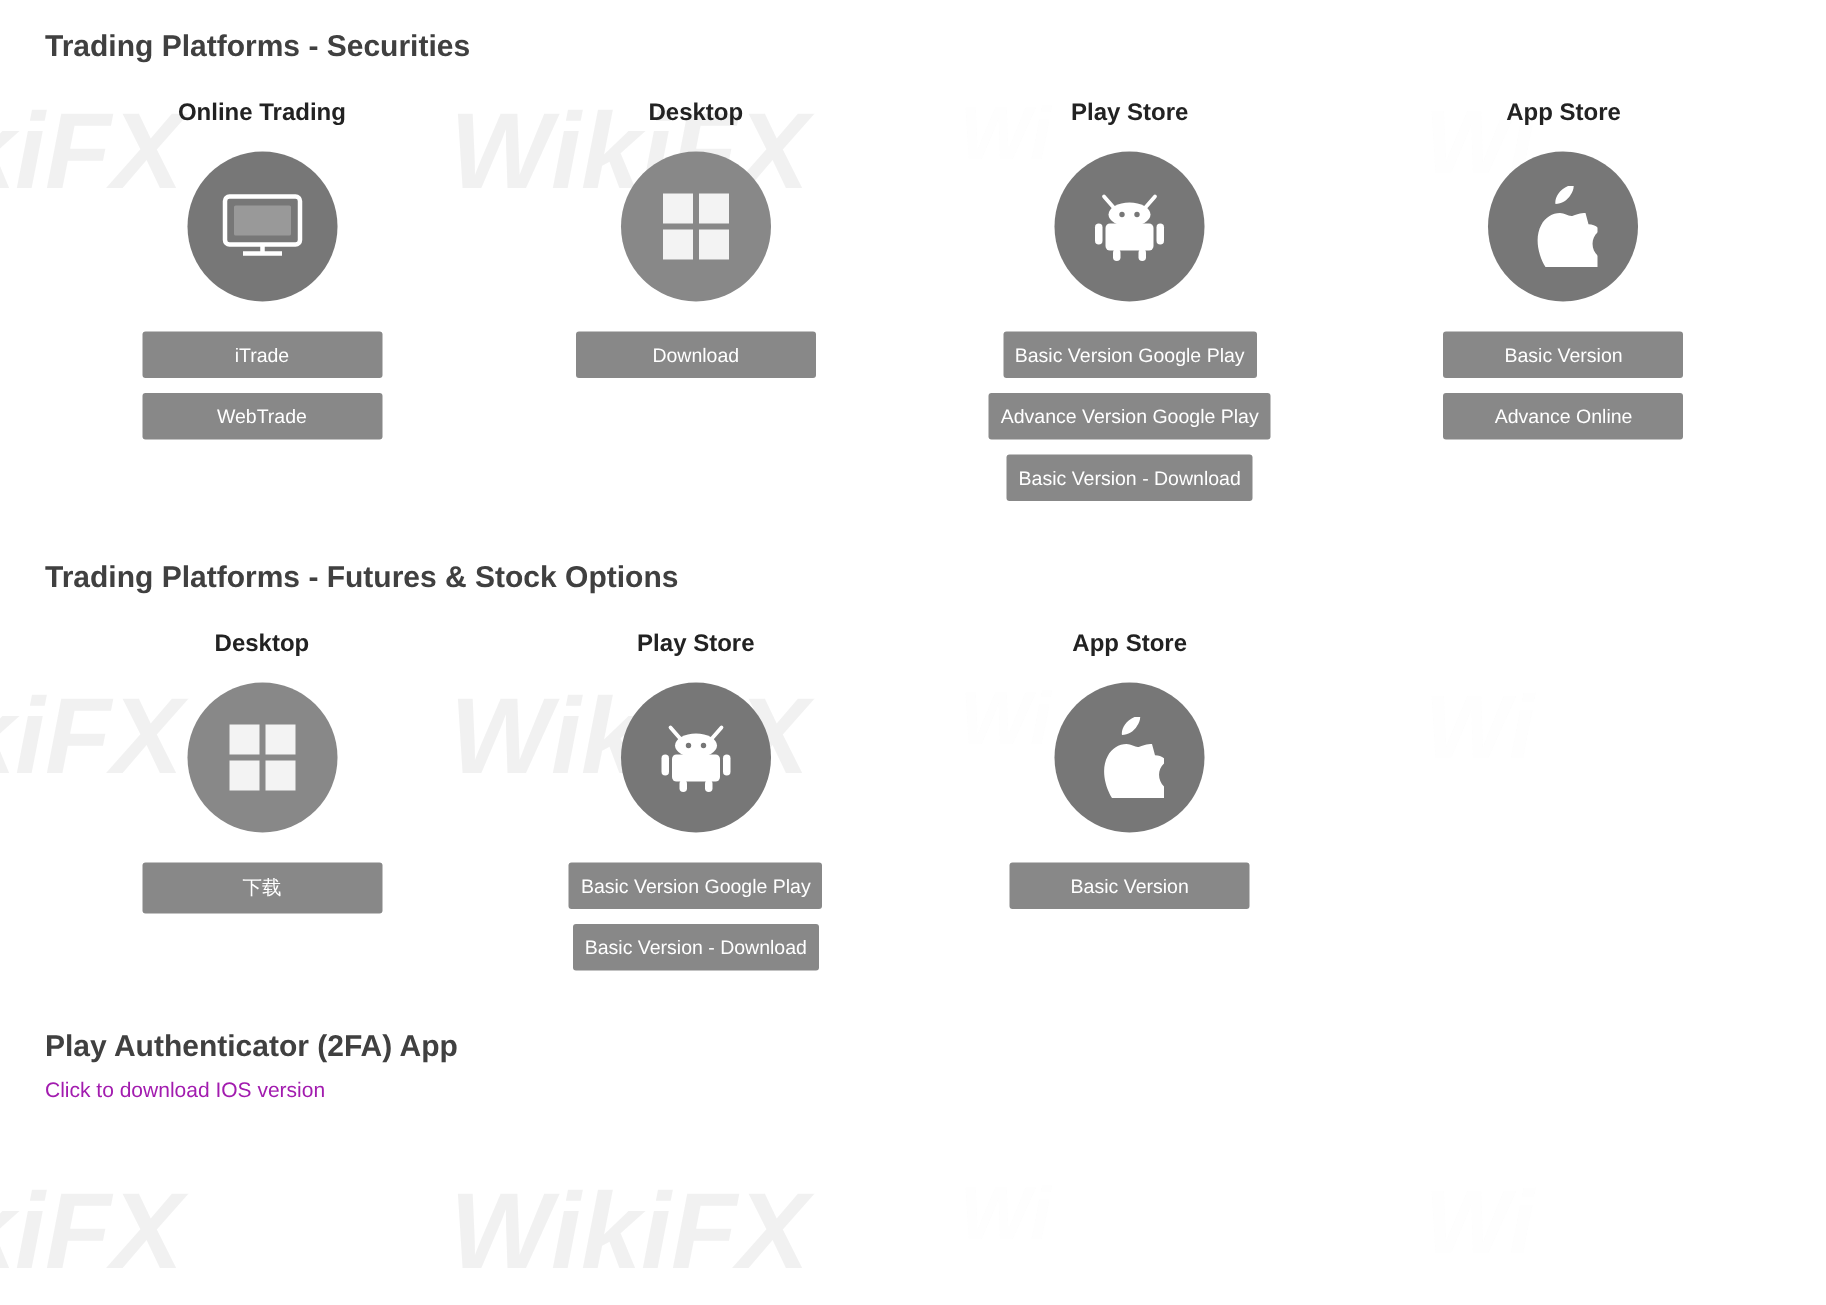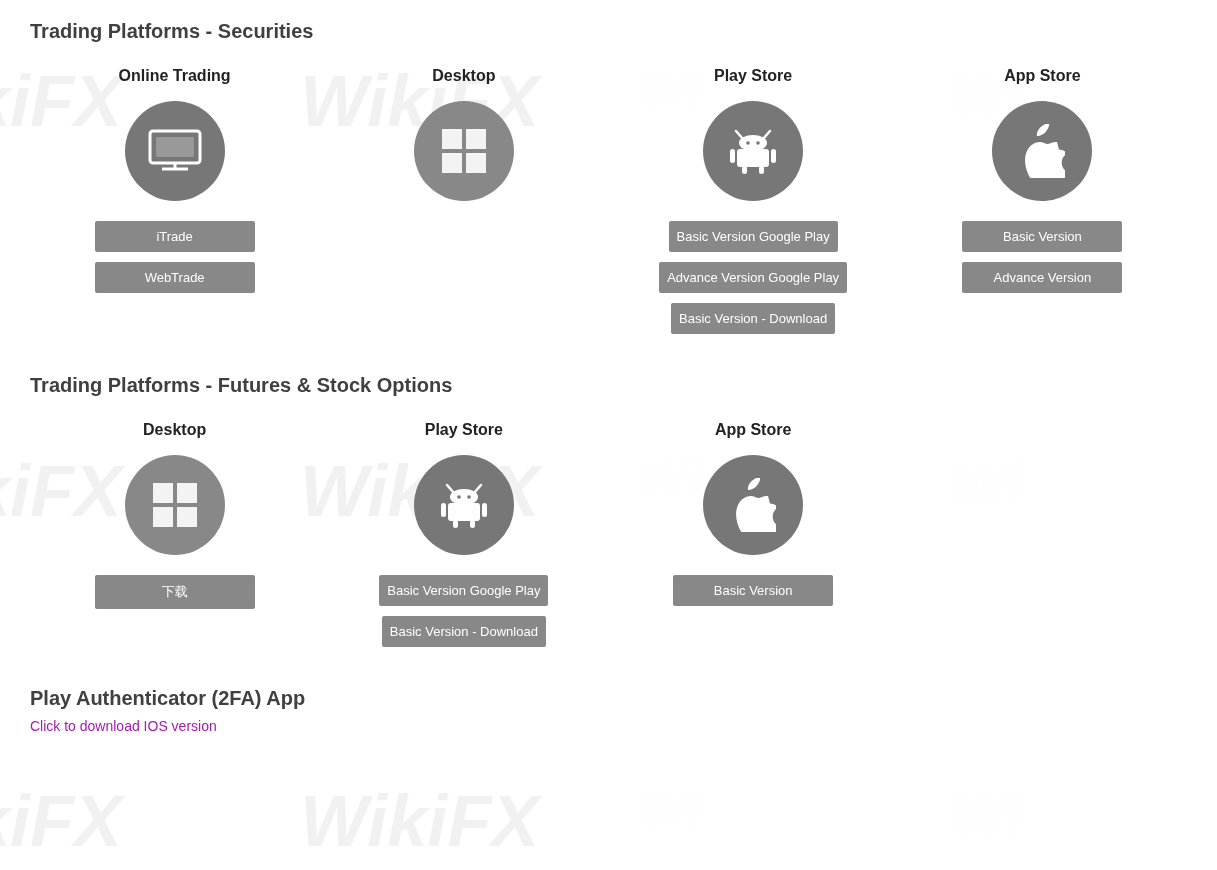--- a/index.html
+++ b/index.html
@@ -175,20 +175,23 @@
       <div class="platform-col">
         <div class="col-title">Desktop</div>
         <div class="icon-circle" style="background:#888;">
           <svg width="52" height="52" viewBox="0 0 52 52">
             <rect x="4" y="4" width="20" height="20" fill="white" opacity="0.9"></rect>
             <rect x="28" y="4" width="20" height="20" fill="white" opacity="0.9"></rect>
             <rect x="4" y="28" width="20" height="20" fill="white" opacity="0.9"></rect>
             <rect x="28" y="28" width="20" height="20" fill="white" opacity="0.9"></rect>
           </svg>
         </div>
+        <div class="btn-group">
+          <button class="platform-btn">Download</button>
+        </div>
       </div>
 
       <div class="platform-col">
         <div class="col-title">Play Store</div>
         <div class="icon-circle">
 
           <svg width="56" height="56" viewBox="0 0 56 56">
 
             <line x1="18" y1="16" x2="11" y2="8" stroke="white" stroke-width="2.5" stroke-linecap="round"></line>
 
@@ -221,21 +224,21 @@
         <div class="col-title">App Store</div>
         <div class="icon-circle">
 
           <svg width="46" height="54" viewBox="0 0 46 54">
             <path d="M38 18c-4-0.5-7.5 2-9.5 2s-4.5-2-7.5-2c-5 0-10 3-12.5 8-5 9-1.5 22 3.5 29 2.5 3.5 5 7 8.5 7 3.5 0 4.5-2 8.5-2s5 2 8.5 2c3.5 0 6-3.5 8.5-7 1.5-2 2.5-4 3.5-6.5-8-3-9.5-14.5-1.5-19-2-2.5-4.5-4-8-4z" fill="white"></path>
             <path d="M28 6c1.5-2 2.5-5 2-7-4 0.5-8 3-10 6-1.5 2-2.5 5-2 7 4 0 8-2.5 10-6z" fill="white"></path>
           </svg>
         </div>
         <div class="btn-group">
           <button class="platform-btn">Basic Version</button>
-          <button class="platform-btn">Advance Version</button>
+          <button class="platform-btn">Advance Online</button>
         </div>
       </div>
 
     </div>
   </div>
 
   <div class="section" style="margin-top: 10px;">
     <div class="section-title">Trading Platforms - Futures &amp; Stock Options</div>
     <div class="platforms-grid">
 

